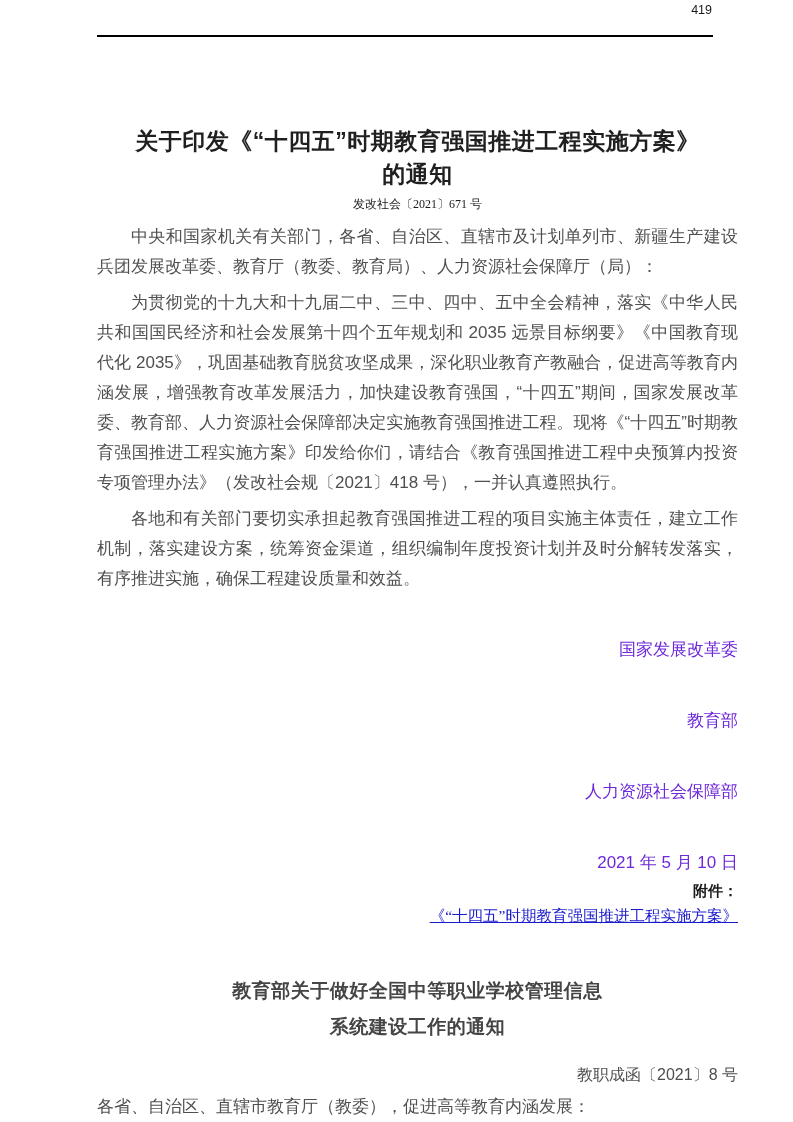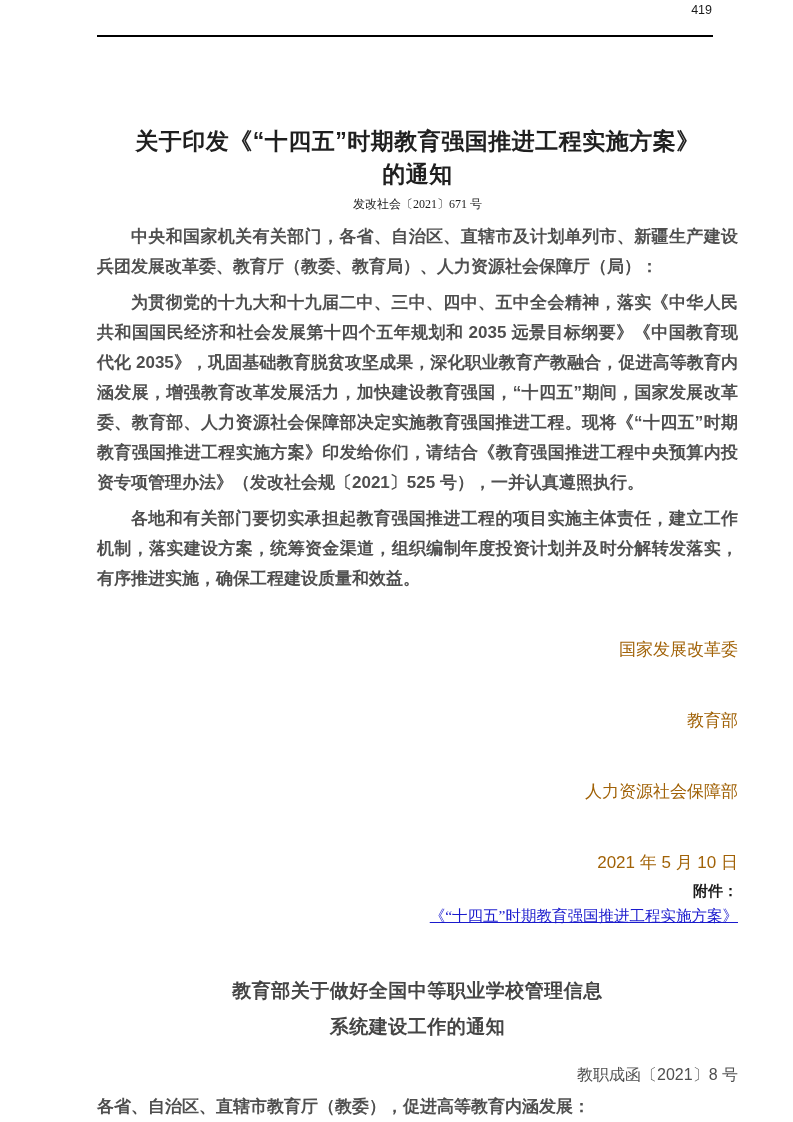--- a/index.html
+++ b/index.html
@@ -53,30 +53,29 @@
     color: #1a1a1a;
     font-family: "Liberation Serif", "DejaVu Serif", serif;
   }
   .body-para {
     margin-top: 6px;
     font-size: 17px;
     line-height: 30px;
     color: #4f4f4f;
     text-align: justify;
     text-indent: 2em;
-    font-weight: bold;
   }
   .body-para.first { margin-top: 7px; }
   .signature-block {
     margin-top: 4px;
   }
   .signature-line {
     font-size: 17px;
     line-height: 30px;
-    color: #a16207;
+    color: #6d28d9;
     text-align: right;
     margin-top: 41px;
   }
   .attachment-block {
     margin-top: 2px;
     padding-left: 25px;
     font-family: "Liberation Serif", "DejaVu Serif", serif;
     text-align: right;
   }
   .attachment-label {
@@ -124,21 +123,21 @@
 <div class="page-number">419</div>
 <div class="top-rule"></div>
 
 <div class="content">
 
   <h1 class="doc1-title"><span>关于印发《“十四五”时期教育强国推进工程实施方案》</span><br><span>的通知</span></h1>
 
   <div class="doc1-number">发改社会〔2021〕671 号</div>
 
   <p class="body-para first">中央和国家机关有关部门，各省、自治区、直辖市及计划单列市、新疆生产建设兵团发展改革委、教育厅（教委、教育局）、人力资源社会保障厅（局）：</p>
-  <p class="body-para">为贯彻党的十九大和十九届二中、三中、四中、五中全会精神，落实《中华人民共和国国民经济和社会发展第十四个五年规划和 2035 远景目标纲要》《中国教育现代化 2035》，巩固基础教育脱贫攻坚成果，深化职业教育产教融合，促进高等教育内涵发展，增强教育改革发展活力，加快建设教育强国，“十四五”期间，国家发展改革委、教育部、人力资源社会保障部决定实施教育强国推进工程。现将《“十四五”时期教育强国推进工程实施方案》印发给你们，请结合《教育强国推进工程中央预算内投资专项管理办法》（发改社会规〔2021〕525 号），一并认真遵照执行。</p>
+  <p class="body-para">为贯彻党的十九大和十九届二中、三中、四中、五中全会精神，落实《中华人民共和国国民经济和社会发展第十四个五年规划和 2035 远景目标纲要》《中国教育现代化 2035》，巩固基础教育脱贫攻坚成果，深化职业教育产教融合，促进高等教育内涵发展，增强教育改革发展活力，加快建设教育强国，“十四五”期间，国家发展改革委、教育部、人力资源社会保障部决定实施教育强国推进工程。现将《“十四五”时期教育强国推进工程实施方案》印发给你们，请结合《教育强国推进工程中央预算内投资专项管理办法》（发改社会规〔2021〕418 号），一并认真遵照执行。</p>
   <p class="body-para">各地和有关部门要切实承担起教育强国推进工程的项目实施主体责任，建立工作机制，落实建设方案，统筹资金渠道，组织编制年度投资计划并及时分解转发落实，有序推进实施，确保工程建设质量和效益。</p>
 
   <div class="signature-block">
     <div class="signature-line">国家发展改革委</div>
     <div class="signature-line">教育部</div>
     <div class="signature-line">人力资源社会保障部</div>
     <div class="signature-line">2021 年 5 月 10 日</div>
   </div>
 
   <div class="attachment-block">

